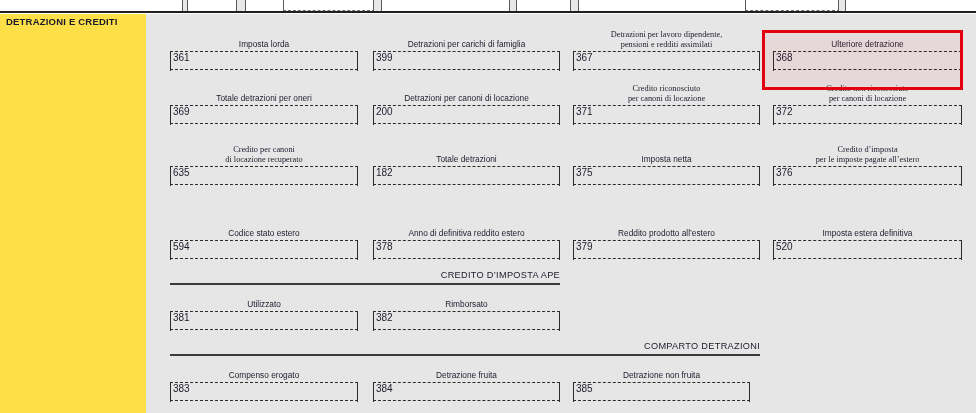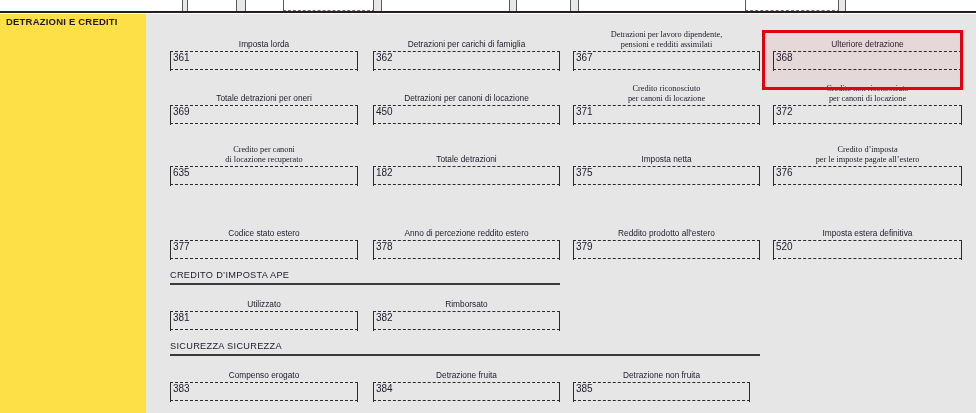--- a/index.html
+++ b/index.html
@@ -129,21 +129,21 @@
 
   
   .subhead {
     position: absolute;
   }
   .subhead .txt {
     position: absolute;
     left: 0;
     top: 0;
     width: 100%;
-    text-align: left;
+    text-align: right;
     font-size: 9.2px;
     line-height: 11px;
     letter-spacing: 0.3px;
     color: #1c1c2b;
   }
   .subhead .rule {
     position: absolute;
     left: 0;
     top: 13px;
     width: 100%;
@@ -189,21 +189,21 @@
         <span class="tick right"></span>
         <span class="num">361</span>
       </div>
     </div>
 
     <div class="field" style="left:227px;top:16px;width:187px;">
       <span class="lbl one">Detrazioni per carichi di famiglia</span>
       <div class="box">
         <span class="tick"></span>
         <span class="tick right"></span>
-        <span class="num">362</span>
+        <span class="num">399</span>
       </div>
     </div>
 
     <div class="field" style="left:427px;top:16px;width:187px;">
       <span class="lbl two">Detrazioni per lavoro dipendente,
 pensioni e redditi assimilati</span>
       <div class="box">
         <span class="tick"></span>
         <span class="tick right"></span>
         <span class="num">367</span>
@@ -226,21 +226,21 @@
         <span class="tick right"></span>
         <span class="num">369</span>
       </div>
     </div>
 
     <div class="field" style="left:227px;top:70px;width:187px;">
       <span class="lbl one">Detrazioni per canoni di locazione</span>
       <div class="box">
         <span class="tick"></span>
         <span class="tick right"></span>
-        <span class="num">450</span>
+        <span class="num">200</span>
       </div>
     </div>
 
     <div class="field" style="left:427px;top:70px;width:187px;">
       <span class="lbl two">Credito riconosciuto
 per canoni di locazione</span>
       <div class="box">
         <span class="tick"></span>
         <span class="tick right"></span>
         <span class="num">371</span>
@@ -293,26 +293,26 @@
         <span class="tick right"></span>
         <span class="num">376</span>
       </div>
     </div>
 
     <div class="field" style="left:24px;top:205px;width:188px;">
       <span class="lbl one">Codice stato estero</span>
       <div class="box">
         <span class="tick"></span>
         <span class="tick right"></span>
-        <span class="num">377</span>
+        <span class="num">594</span>
       </div>
     </div>
 
     <div class="field" style="left:227px;top:205px;width:187px;">
-      <span class="lbl one">Anno di percezione reddito estero</span>
+      <span class="lbl one">Anno di definitiva reddito estero</span>
       <div class="box">
         <span class="tick"></span>
         <span class="tick right"></span>
         <span class="num">378</span>
       </div>
     </div>
 
     <div class="field" style="left:427px;top:205px;width:187px;">
       <span class="lbl one">Reddito prodotto all’estero</span>
       <div class="box">
@@ -348,21 +348,21 @@
     <div class="field" style="left:227px;top:276px;width:187px;">
       <span class="lbl one">Rimborsato</span>
       <div class="box">
         <span class="tick"></span>
         <span class="tick right"></span>
         <span class="num">382</span>
       </div>
     </div>
 
     <div class="subhead" style="left:24px;top:327px;width:590px;">
-      <span class="txt">SICUREZZA SICUREZZA</span>
+      <span class="txt">COMPARTO DETRAZIONI</span>
       <span class="rule"></span>
     </div>
 
     <div class="field" style="left:24px;top:347px;width:188px;">
       <span class="lbl one">Compenso erogato</span>
       <div class="box">
         <span class="tick"></span>
         <span class="tick right"></span>
         <span class="num">383</span>
       </div>

